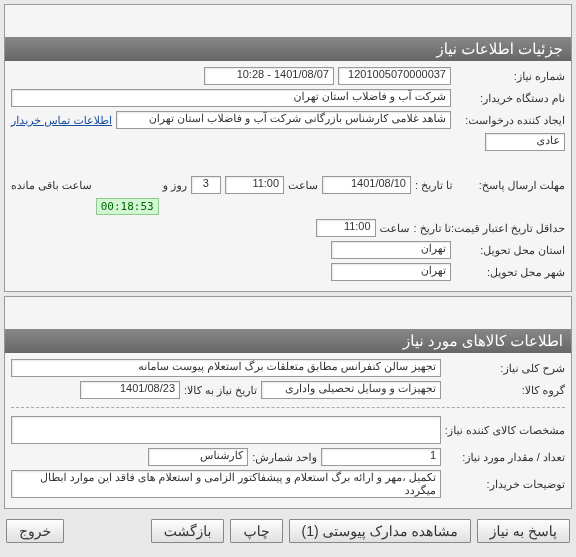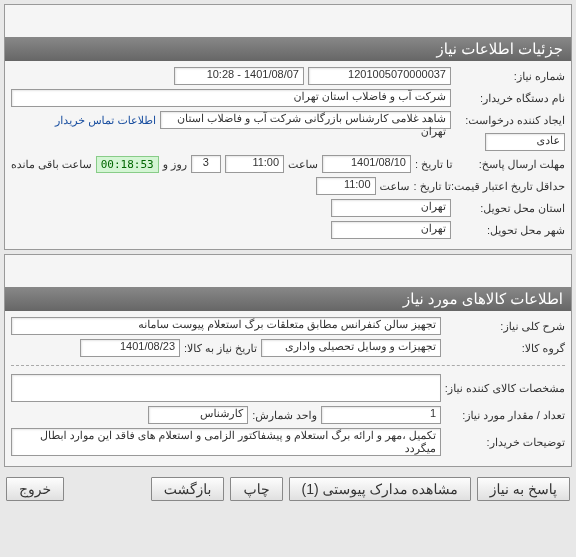--- a/index.html
+++ b/index.html
@@ -47,25 +47,26 @@
   color: #333;
   box-shadow: inset 1px 1px 2px rgba(0,0,0,0.1);
 }
 .small { width: 60px; }
 .remain {
   background: #d4f5d4;
   border: 1px solid #8c8;
   padding: 1px 4px;
   font-family: monospace;
   color: #060;
+  margin-top: 43px;
 }
 .link {
   color: #1a4fa0;
+  text-decoration: underline;
   cursor: pointer;
-  margin-left: 44px;
 }
 .divider {
   border: none;
   border-top: 1px dashed #aaa;
   margin: 8px 0;
 }
 .buttons {
   display: flex;
   gap: 6px;
   padding: 6px;
@@ -85,21 +86,21 @@
 </style>
 </head>
 <body>
 
 <div class="panel">
   <div class="panel-header">جزئیات اطلاعات نیاز</div>
   <div class="panel-body">
 
     <div class="row">
       <span class="label" style="width:110px">شماره نیاز:</span>
-      <span class="txt" style="width:143px">1201005070000037</span>
+      <span class="txt" style="width:113px">1201005070000037</span>
       <span class="txt" style="width:130px">1401/08/07 - 10:28</span>
     </div>
 
     <div class="row">
       <span class="label" style="width:110px">نام دستگاه خریدار:</span>
       <span class="txt" style="flex:1">شرکت آب و فاضلاب استان تهران</span>
     </div>
 
     <div class="row">
       <span class="label" style="width:110px">ایجاد کننده درخواست:</span>

